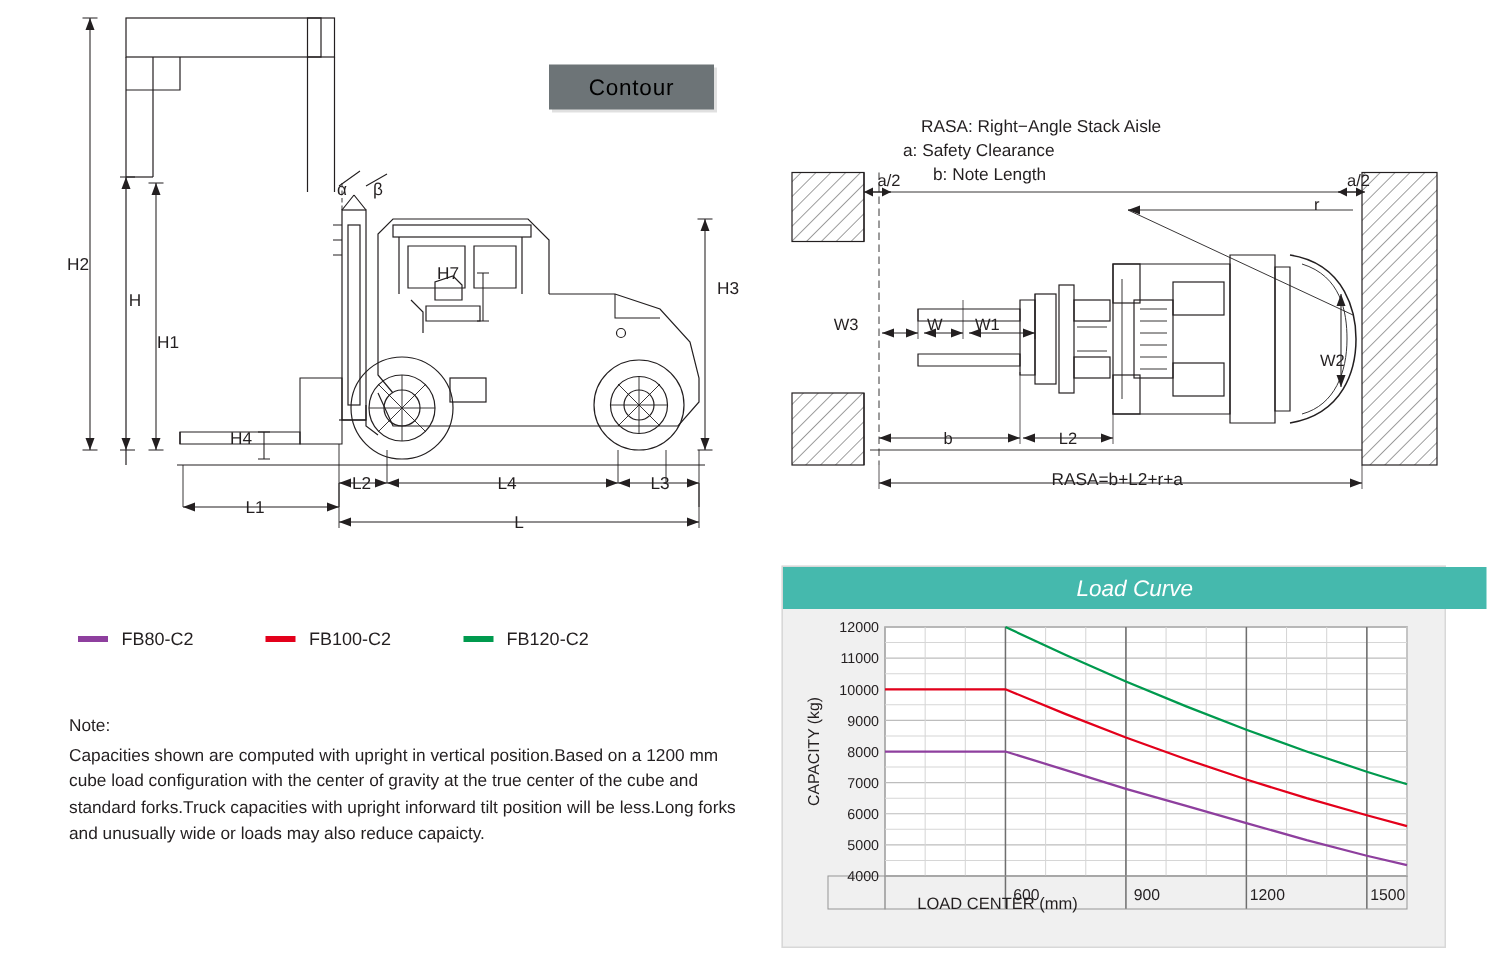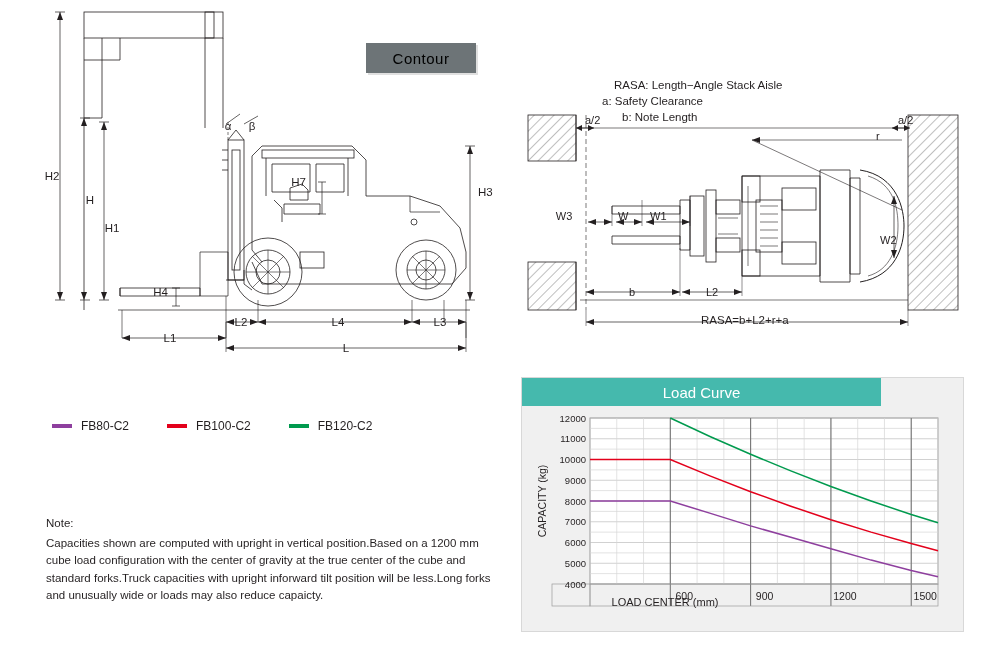--- a/index.html
+++ b/index.html
@@ -60,66 +60,66 @@
     font-size: 11.5px;
     white-space: nowrap;
   }
   
   #legend {
     position: absolute;
     left: 52px;
     top: 419px;
     display: flex;
     align-items: center;
-    gap: 0;
+    gap: 10px;
     font-size: 12px;
   }
   .legend-item {
     display: flex;
     align-items: center;
     margin-right: 38px;
   }
   .legend-swatch {
     width: 20px;
     height: 4px;
     margin-right: 9px;
   }
   
   #note-block {
     position: absolute;
     left: 46px;
     top: 476px;
     width: 450px;
     font-size: 11.5px;
     line-height: 17.5px;
-    margin-top: 39px;
   }
   #note-title { margin-bottom: 2px; }
   
   #load-curve-panel {
     position: absolute;
     left: 521px;
     top: 377px;
     width: 441px;
     height: 253px;
     background: #f0f0f0;
     border: 1px solid #d8d8d8;
   }
   #load-curve-banner {
     position: absolute;
     left: 0px;
     top: 0px;
-    width: 359px;
+    width: 469px;
     height: 28px;
     background: #45b9ad;
     color: #ffffff;
     font-size: 15px;
     display: flex;
     align-items: center;
     justify-content: center;
+    font-style: italic;
   }
   #chart-svg {
     position: absolute;
     left: 0;
     top: 28px;
   }
 </style>
 </head>
 <body>
 
@@ -350,21 +350,21 @@
       <text x="356" y="140">r</text>
       <text x="44" y="220" text-anchor="middle">W3</text>
       <text x="98" y="220">W</text>
       <text x="130" y="220">W1</text>
       <text x="360" y="244">W2</text>
       <text x="112" y="296" text-anchor="middle">b</text>
       <text x="192" y="296" text-anchor="middle">L2</text>
     </g>
   </svg>
 
-  <div class="rasa-note" id="rasa-line-1">RASA:  Length−Angle Stack Aisle</div>
+  <div class="rasa-note" id="rasa-line-1">RASA:  Right−Angle Stack Aisle</div>
   <div class="rasa-note" id="rasa-line-2">a: Safety Clearance</div>
   <div class="rasa-note" id="rasa-line-3">b: Note Length</div>
   <div id="rasa-formula">RASA=b+L2+r+a</div>
 
   <div id="legend">
     <div class="legend-item">
       <span class="legend-swatch" style="background:#8e3f9e"></span>
       <span>FB80-C2</span>
     </div>
     <div class="legend-item">

